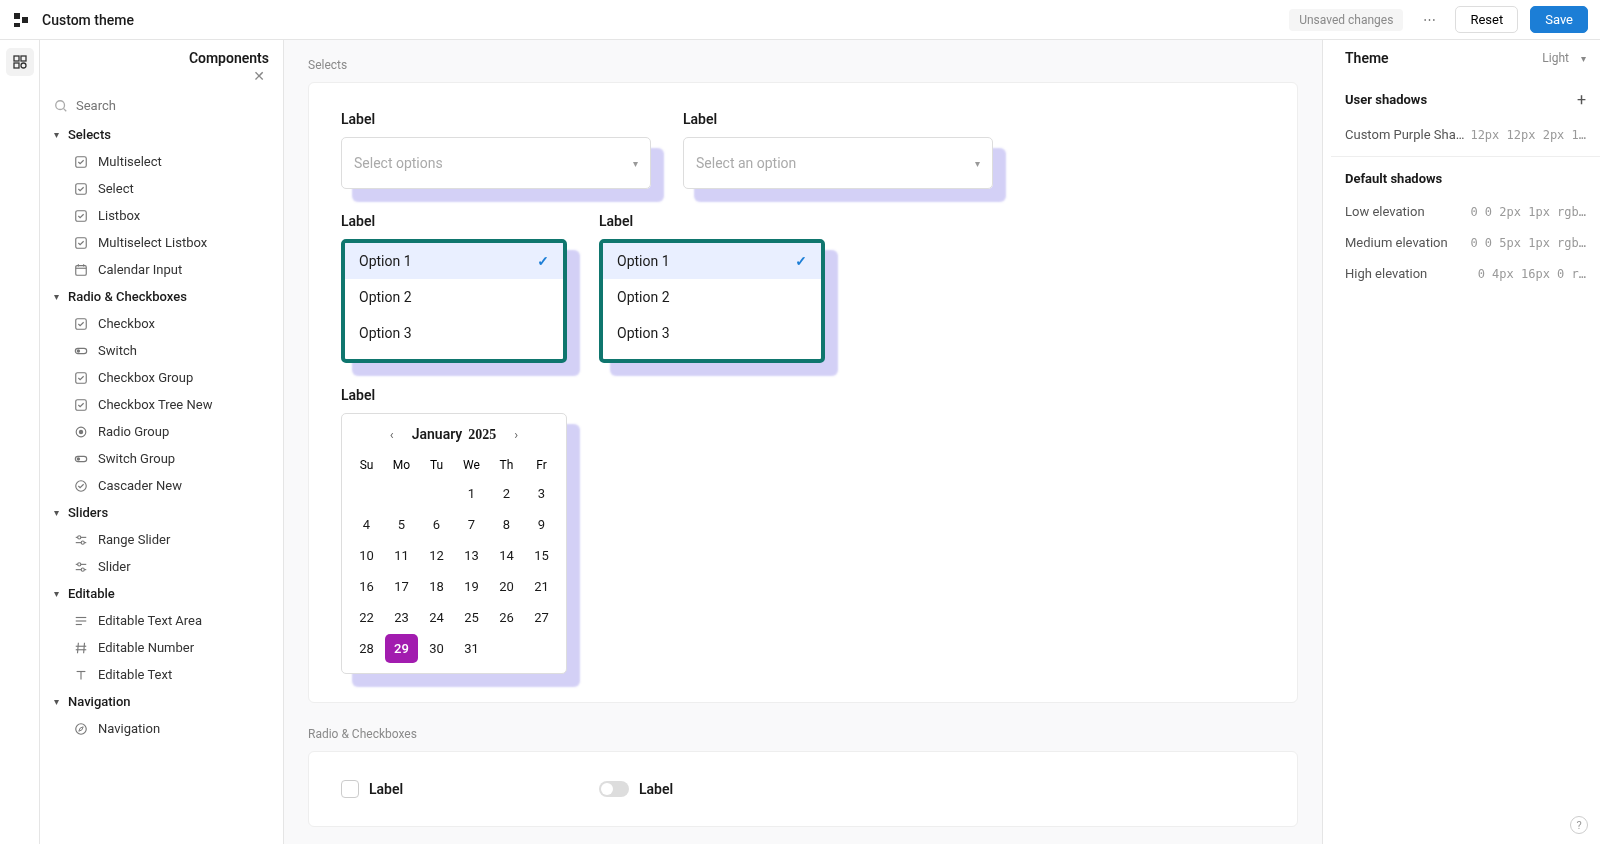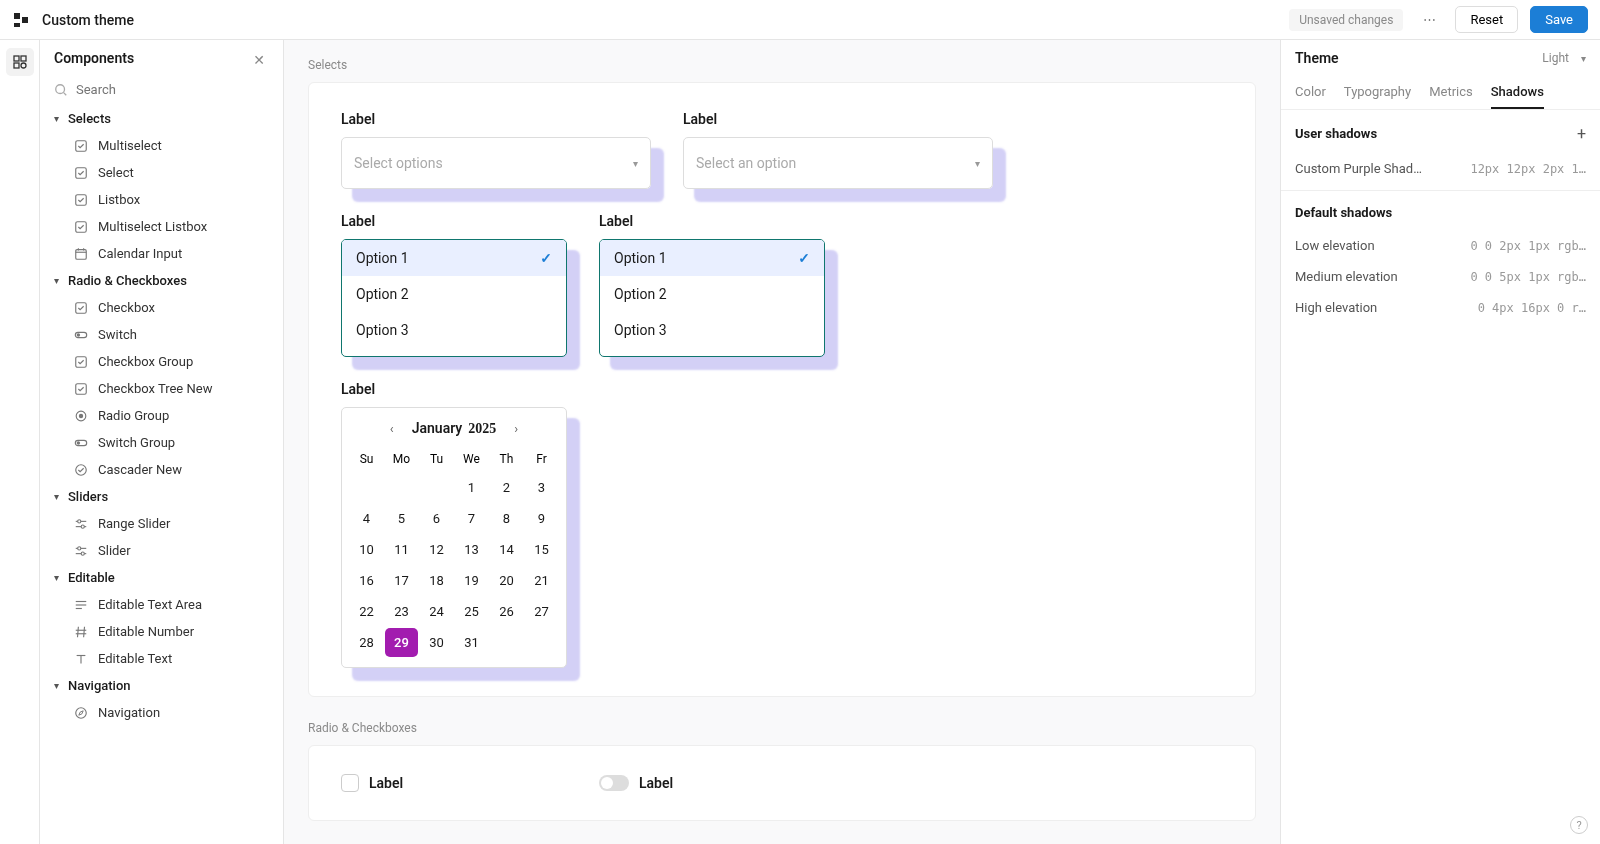--- a/index.html
+++ b/index.html
@@ -12,21 +12,21 @@
 .icon-btn { width: 28px; height: 28px; display: flex; align-items: center; justify-content: center; border-radius: 4px; cursor: pointer; color: #555; }
 .btn { padding: 5px 14px; border-radius: 5px; font-size: 13px; cursor: pointer; border: 1px solid #ddd; background: #fff; }
 .btn-primary { background: #1c7ed6; color: #fff; border-color: #1c7ed6; }
 
 .layout { display: flex; height: calc(100vh - 40px); }
 
 .left-rail { width: 40px; border-right: 1px solid #e5e5e5; display: flex; flex-direction: column; align-items: center; padding-top: 8px; }
 .rail-btn { width: 28px; height: 28px; display: flex; align-items: center; justify-content: center; border-radius: 5px; cursor: pointer; background: #f2f2f2; }
 
 .sidebar { width: 244px; border-right: 1px solid #e5e5e5; display: flex; flex-direction: column; overflow: hidden; }
-.sidebar-header { display: flex; align-items: flex-start; padding: 10px 14px 8px; }
+.sidebar-header { display: flex; align-items: flex-end; padding: 10px 14px 8px; flex-direction: column; }
 .sidebar-title { font-weight: 600; font-size: 14px; flex: 1; }
 .close-x { width: 20px; height: 20px; display: flex; align-items: center; justify-content: center; cursor: pointer; color: #888; font-size: 14px; }
 .search-wrap { padding: 4px 14px 8px; }
 .search-box { display: flex; align-items: center; gap: 8px; color: #999; }
 .search-input { border: none; outline: none; font-size: 13px; flex: 1; background: transparent; }
 
 .tree { flex: 1; overflow-y: auto; padding-bottom: 20px; }
 .tree-group { font-size: 13px; font-weight: 500; padding: 6px 14px 6px 14px; display: flex; align-items: center; gap: 4px; cursor: pointer; }
 .tree-group .chev { width: 10px; color: #555; font-size: 10px; }
 .tree-item { font-size: 13px; padding: 6px 14px 6px 34px; display: flex; align-items: center; gap: 10px; cursor: pointer; color: #333; }
@@ -36,37 +36,37 @@
 .section-label { font-size: 12px; color: #8a8a8a; margin-bottom: 10px; }
 .card { background: #fff; border: 1px solid #eee; border-radius: 6px; padding: 28px 32px; margin-bottom: 24px; }
 
 .row { display: flex; gap: 32px; margin-bottom: 24px; }
 .field { display: flex; flex-direction: column; gap: 10px; }
 .field-label { font-size: 14px; font-weight: 600; }
 
 .sel { width: 310px; height: 52px; border: 1px solid #ddd; border-radius: 5px; display: flex; align-items: center; padding: 0 12px; color: #aaa; font-size: 14px; justify-content: space-between; box-shadow: 12px 12px 2px 1px rgba(130,120,230,0.35); }
 .sel .caret { color: #999; font-size: 10px; }
 
-.listbox { width: 226px; border: 1px solid #0f766e; border-radius: 5px; box-shadow: 12px 12px 2px 1px rgba(130,120,230,0.35); overflow: hidden; padding-bottom: 8px; background: #fff; }
+.listbox { width: 226px; border: 4px solid #0f766e; border-radius: 5px; box-shadow: 12px 12px 2px 1px rgba(130,120,230,0.35); overflow: hidden; padding-bottom: 8px; background: #fff; }
 .listbox-item { padding: 10px 14px; font-size: 14px; display: flex; align-items: center; justify-content: space-between; cursor: pointer; }
 .listbox-item.selected { background: #e9efff; }
 .check { color: #1c7ed6; font-weight: bold; }
 
 .calendar { width: 226px; border: 1px solid #ddd; border-radius: 5px; box-shadow: 12px 12px 2px 1px rgba(130,120,230,0.35); padding: 12px 8px 10px; background: #fff; }
 .cal-head { display: flex; align-items: center; justify-content: center; gap: 10px; margin-bottom: 10px; }
 .cal-nav { width: 20px; text-align: center; cursor: pointer; color: #666; }
 .cal-title { font-size: 14px; font-weight: 600; }
 .cal-title .year { font-weight: 600; margin-left: 6px; font-family: Liberation Serif, serif; }
 .cal-grid { display: grid; grid-template-columns: repeat(6, 1fr); gap: 2px; text-align: center; }
 .cal-dow { font-size: 12px; color: #000000; padding: 5px 0; }
 .cal-day { font-size: 13px; padding: 7px 0; cursor: pointer; border-radius: 5px; }
 .cal-day.today { background: #a21caf; color: #fff; font-weight: 500; }
 .cal-day.empty { cursor: default; }
 
-.right-panel { width: 320px; border-left: 1px solid #e5e5e5; display: flex; flex-direction: column; overflow: hidden; }
+.right-panel { width: 278px; border-left: 1px solid #e5e5e5; display: flex; flex-direction: column; overflow: hidden; padding-left: 8px; }
 .rp-header { display: flex; align-items: center; padding: 10px 14px; }
 .rp-title { font-weight: 600; font-size: 14px; flex: 1; }
 .rp-mode { font-size: 12px; color: #888; display: flex; align-items: center; gap: 12px; cursor: pointer; }
 .tabs { display: flex; gap: 18px; padding: 0 14px; border-bottom: 1px solid #eee; }
 .tab { font-size: 13px; color: #888; padding: 8px 0; cursor: pointer; border-bottom: 2px solid transparent; }
 .tab.active { color: #1a1a1a; font-weight: 500; border-bottom-color: #1a1a1a; }
 
 .section-head { display: flex; align-items: center; padding: 14px 14px 10px; }
 .section-head .stitle { font-size: 13px; font-weight: 700; flex: 1; }
 .plus { cursor: pointer; color: #555; font-size: 16px; }
@@ -453,26 +453,20 @@
   </div>
 
   <div class="right-panel">
     <div class="rp-header">
       <div class="rp-title">Theme</div>
       <div class="rp-mode">
         <span>Light</span>
         <span style="font-size:10px">▾</span>
       </div>
     </div>
-    <div class="tabs" id="tabs">
-        <div class="tab">Color</div>
-        <div class="tab">Typography</div>
-        <div class="tab">Metrics</div>
-        <div class="tab active">Shadows</div>
-      </div>
 
     <div class="section-head">
       <div class="stitle">User shadows</div>
       <div class="plus"><span>+</span></div>
     </div>
     <div id="user-shadows">
         <div class="shadow-row">
           <div class="shadow-name">Custom Purple Shad…</div>
           <div class="shadow-val">12px 12px 2px 1…</div>
         </div>

